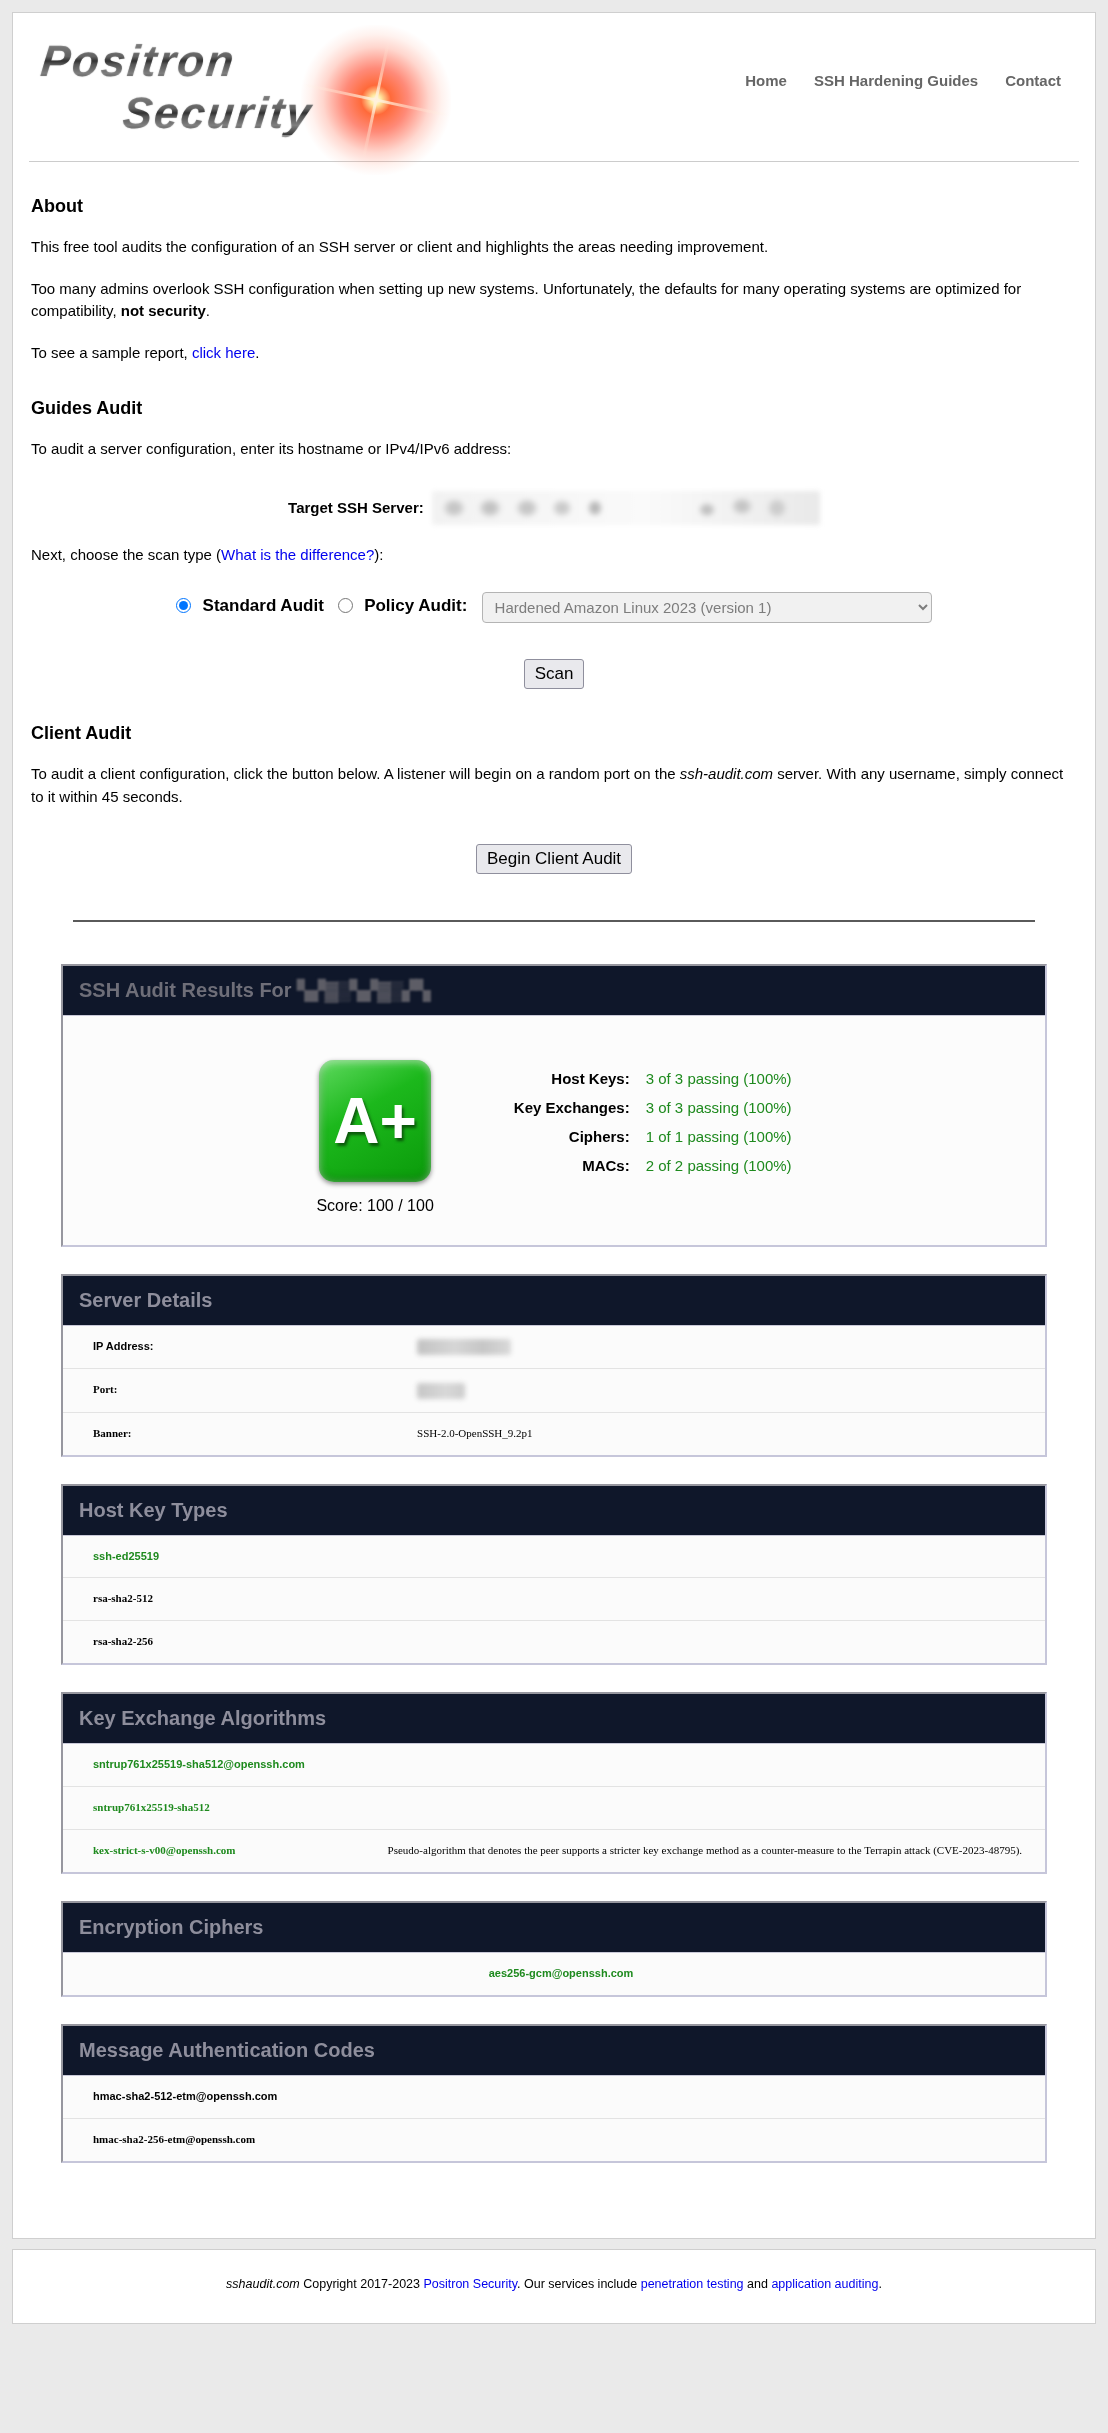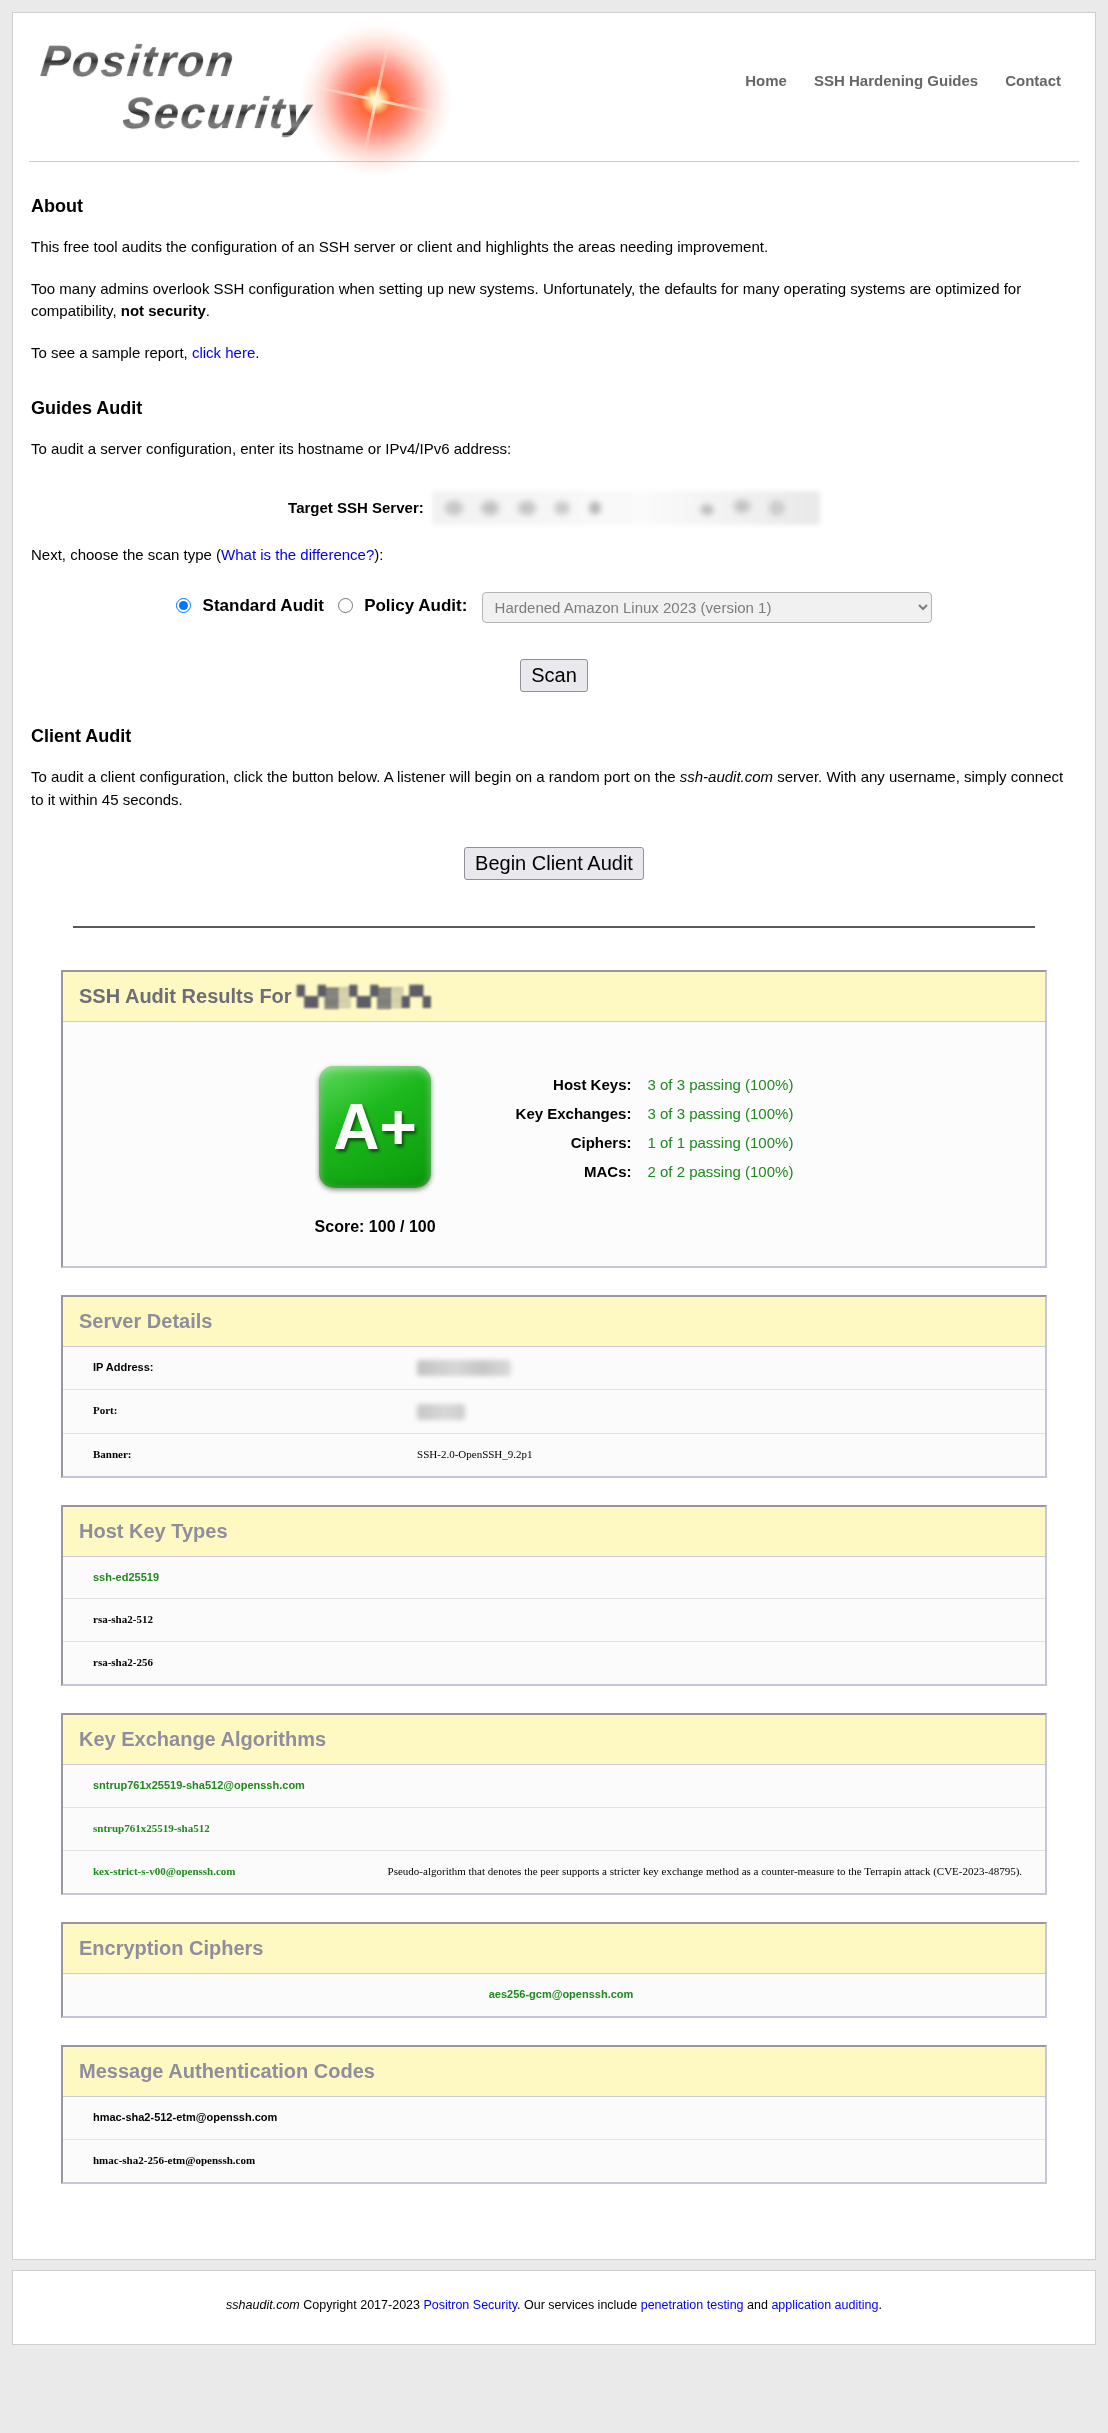--- a/index.html
+++ b/index.html
@@ -73,32 +73,32 @@
   .scan-type-row input[type=radio] { width:15px; height:15px; vertical-align:-2px; margin:0 7px 0 0; }
   .opt-label { font-weight:bold; font-size:17px; margin-right:10px; }
   select.policy-select {
     width:450px; height:31px; font-size:15px; color:#7d7d7d;
     background:#f1f1f1; border:1px solid #b4b4b4; border-radius:4px;
     padding:0 8px; vertical-align:middle;
     font-family:"Liberation Sans", sans-serif;
   }
   .btn-row { text-align:center; margin:36px 0 10px; }
   button.std-btn {
-    font-family:"Liberation Sans", sans-serif; font-size:20px; color:#000;
+    font-family:"Liberation Sans", sans-serif; font-size:17px; color:#000;
     background:#e9e9ed; border:1px solid #8f8f9d; border-radius:3px;
     padding:4px 10px; cursor:pointer;
   }
   .separator { border:none; border-top:2px solid #5a5a5a; margin:46px 42px 42px; }
   
   .panel {
     margin:0 30px 27px; background:#fbfbfb;
     border:2px solid; border-color:#97979f #c6c6da #c6c6da #97979f;
   }
   .panel-header {
-    background:#fef9c3; color:#8e8e9c; font-weight:bold; font-size:20px;
+    background:#0f172a; color:#8e8e9c; font-weight:bold; font-size:20px;
     padding:13px 16px; border-bottom:1px solid #c9c9d8;
   }
   .panel-header.dark { color:#6e6e78; }
   .redacted-host {
     color:#5d5d66; letter-spacing:-1px; filter:blur(1.2px);
     font-size:19px;
   }
   .panel table { width:100%; border-collapse:collapse; font-size:11px; }
   .panel td { padding:13px 16px 13px 30px; vertical-align:top; line-height:1.45; background:#fbfbfb; }
   .panel tr + tr td { border-top:1px solid #e3e3e3;font-family:Liberation Serif, serif; }
@@ -111,21 +111,21 @@
   .results-body { display:flex; justify-content:center; align-items:flex-start; gap:80px; padding:44px 0 30px; background:#fcfcfc; }
   .badge-col { text-align:center; }
   .grade-badge {
     width:112px; height:122px; margin:0 auto; border-radius:15px;
     background:linear-gradient(150deg,#5fd95f 0%,#1cb81c 40%,#0a9a0a 100%);
     box-shadow:0 2px 5px rgba(0,0,0,.45), inset 0 2px 8px rgba(255,255,255,.55), inset 0 -3px 8px rgba(0,60,0,.35);
     display:flex; align-items:center; justify-content:center;
     color:#fff; font-size:64px; font-weight:bold;
     text-shadow:2px 3px 3px rgba(0,0,0,.5);
   }
-  .score-line { margin-top:30px; font-weight:bold; font-size:16px; }
+  .score-line { margin-top:15px; font-weight:normal; font-size:16px; }
   .stats { display:grid; grid-template-columns:auto auto; column-gap:16px; row-gap:12px; margin-top:10px; font-size:15px; }
   .stat-label { font-weight:bold; text-align:right; }
   .stat-value { color:#1e8a1e; }
   
   .blob { display:inline-block; border-radius:3px; filter:blur(2.5px); vertical-align:middle; }
   .blob-ip { width:94px; height:16px; background:linear-gradient(90deg,#c2c2c2,#d6d6d6 40%,#c6c6c6 70%,#d9d9d9); }
   .blob-port { width:48px; height:16px; background:linear-gradient(90deg,#c6c6c6,#d8d8d8 60%,#cccccc); }
   
   .footer-box {
     width:1084px; margin:10px auto 8px; background:#fff;

